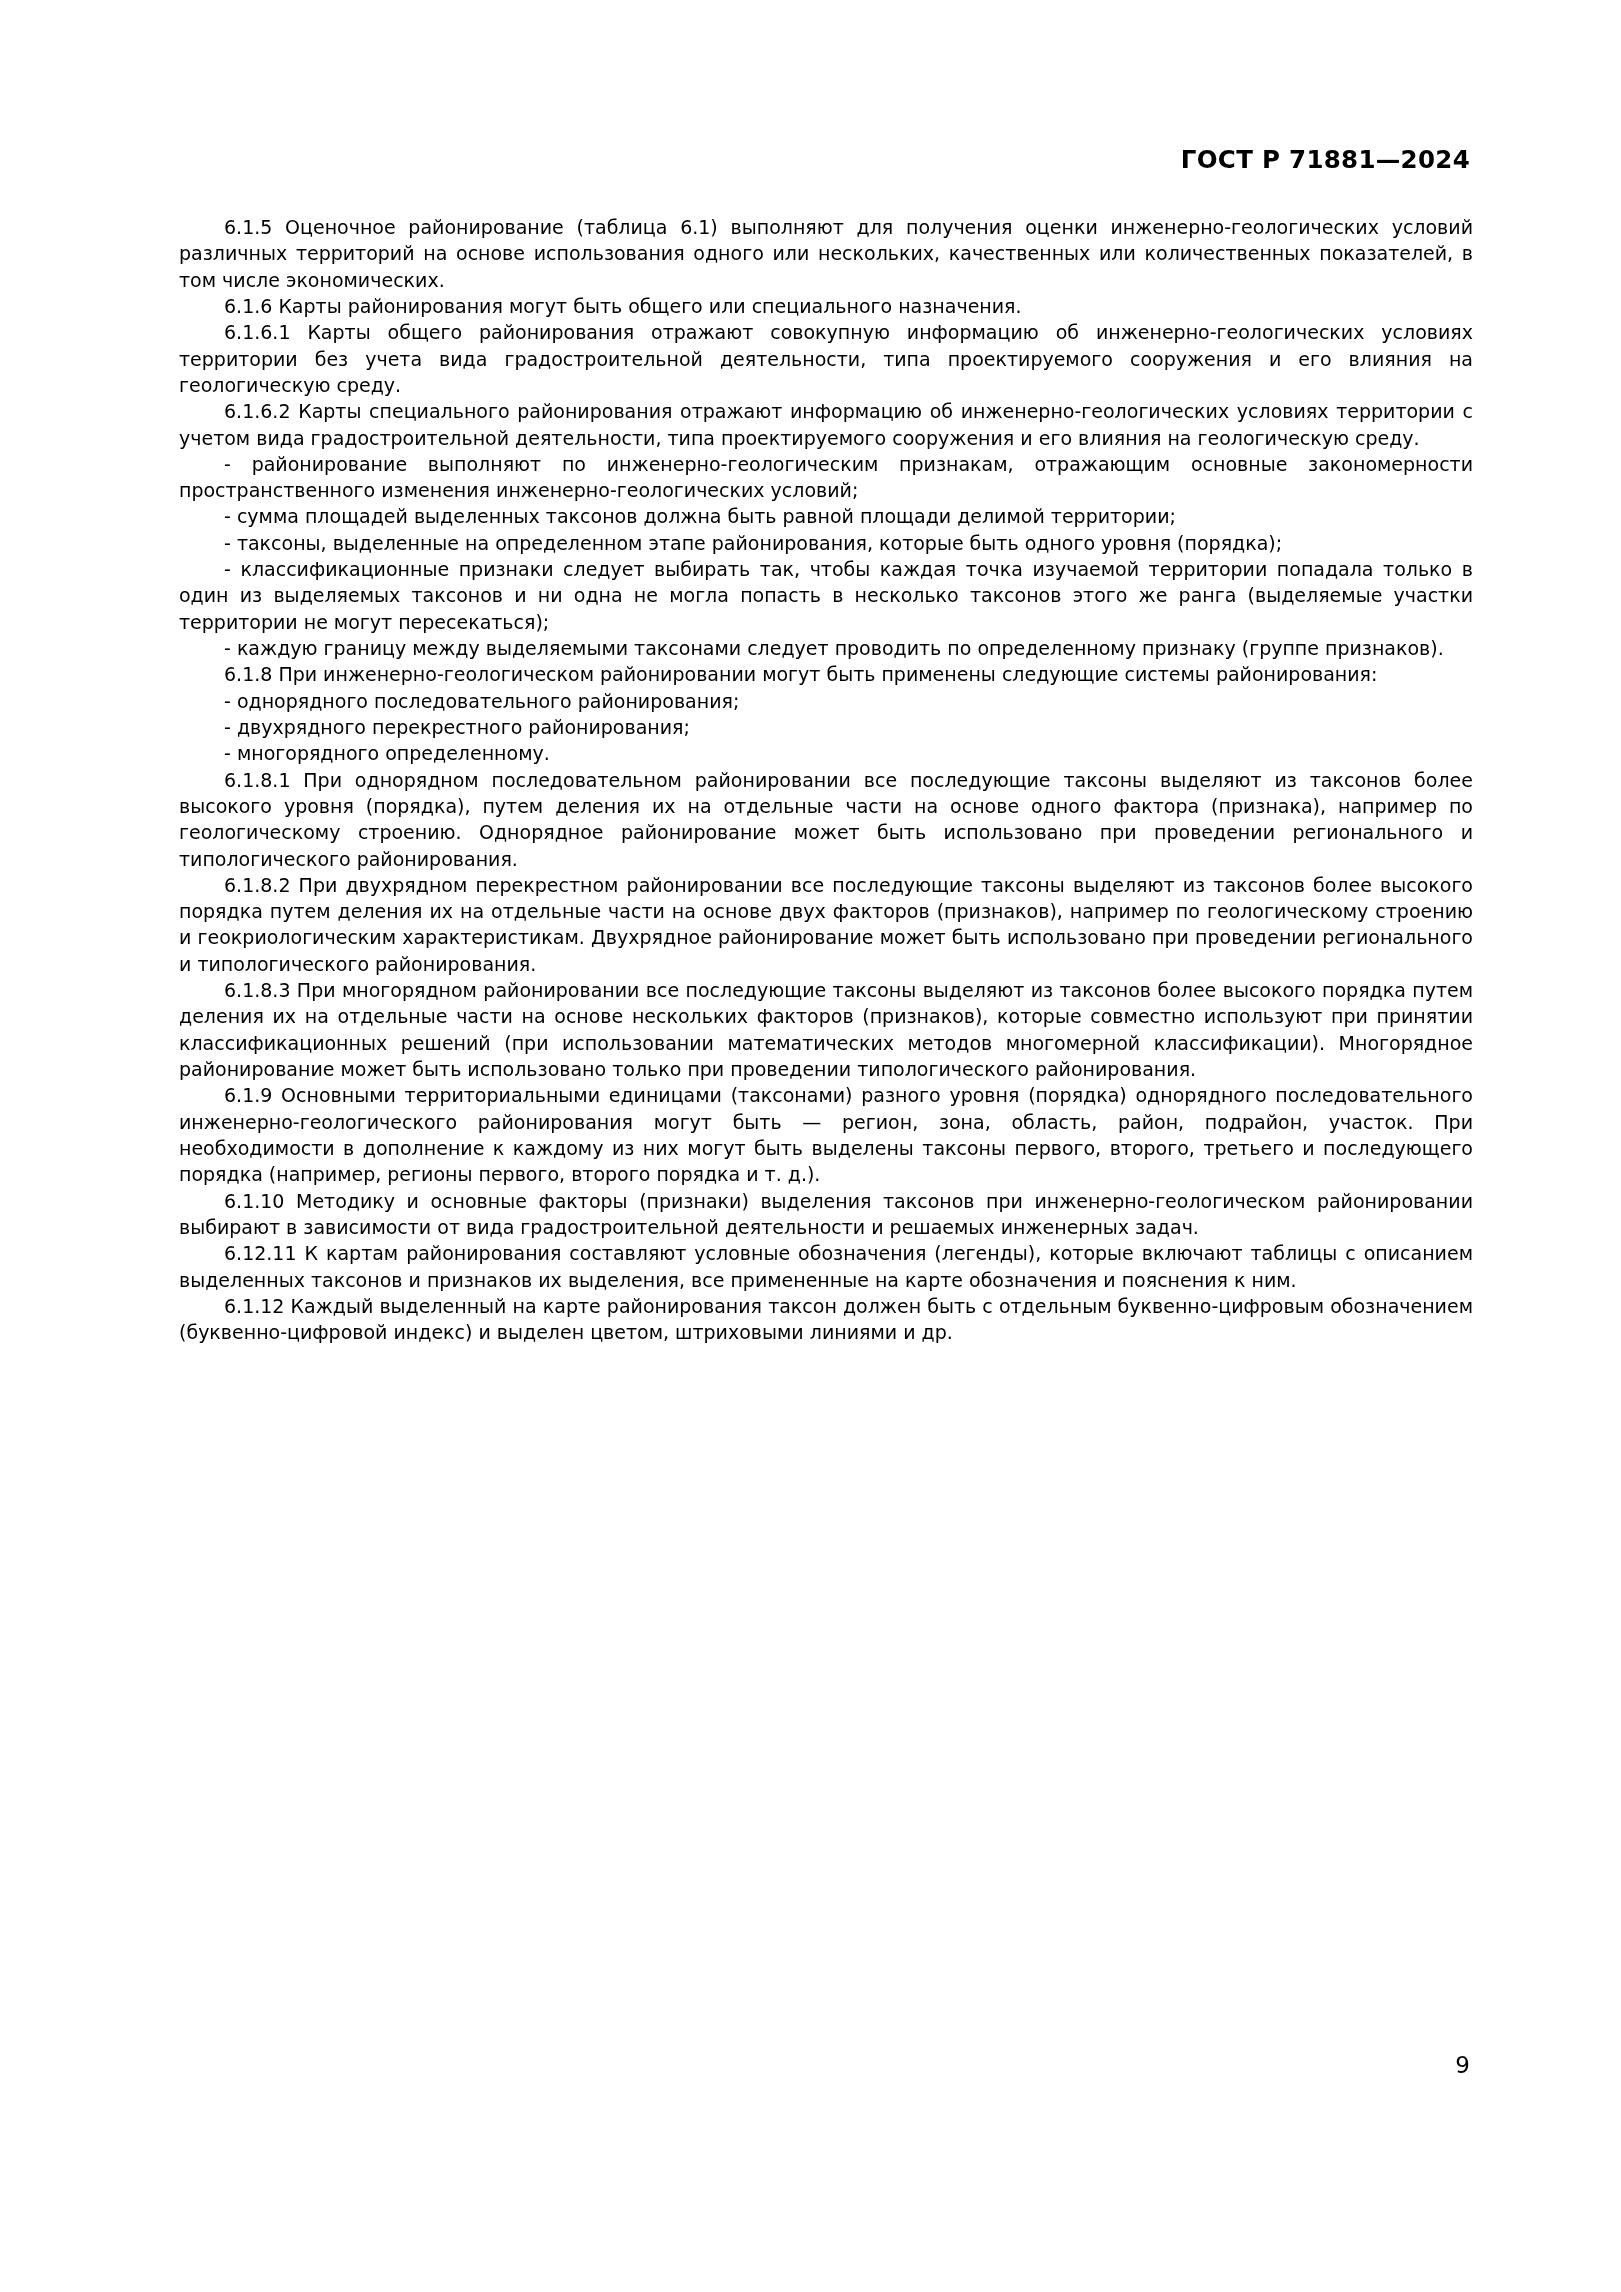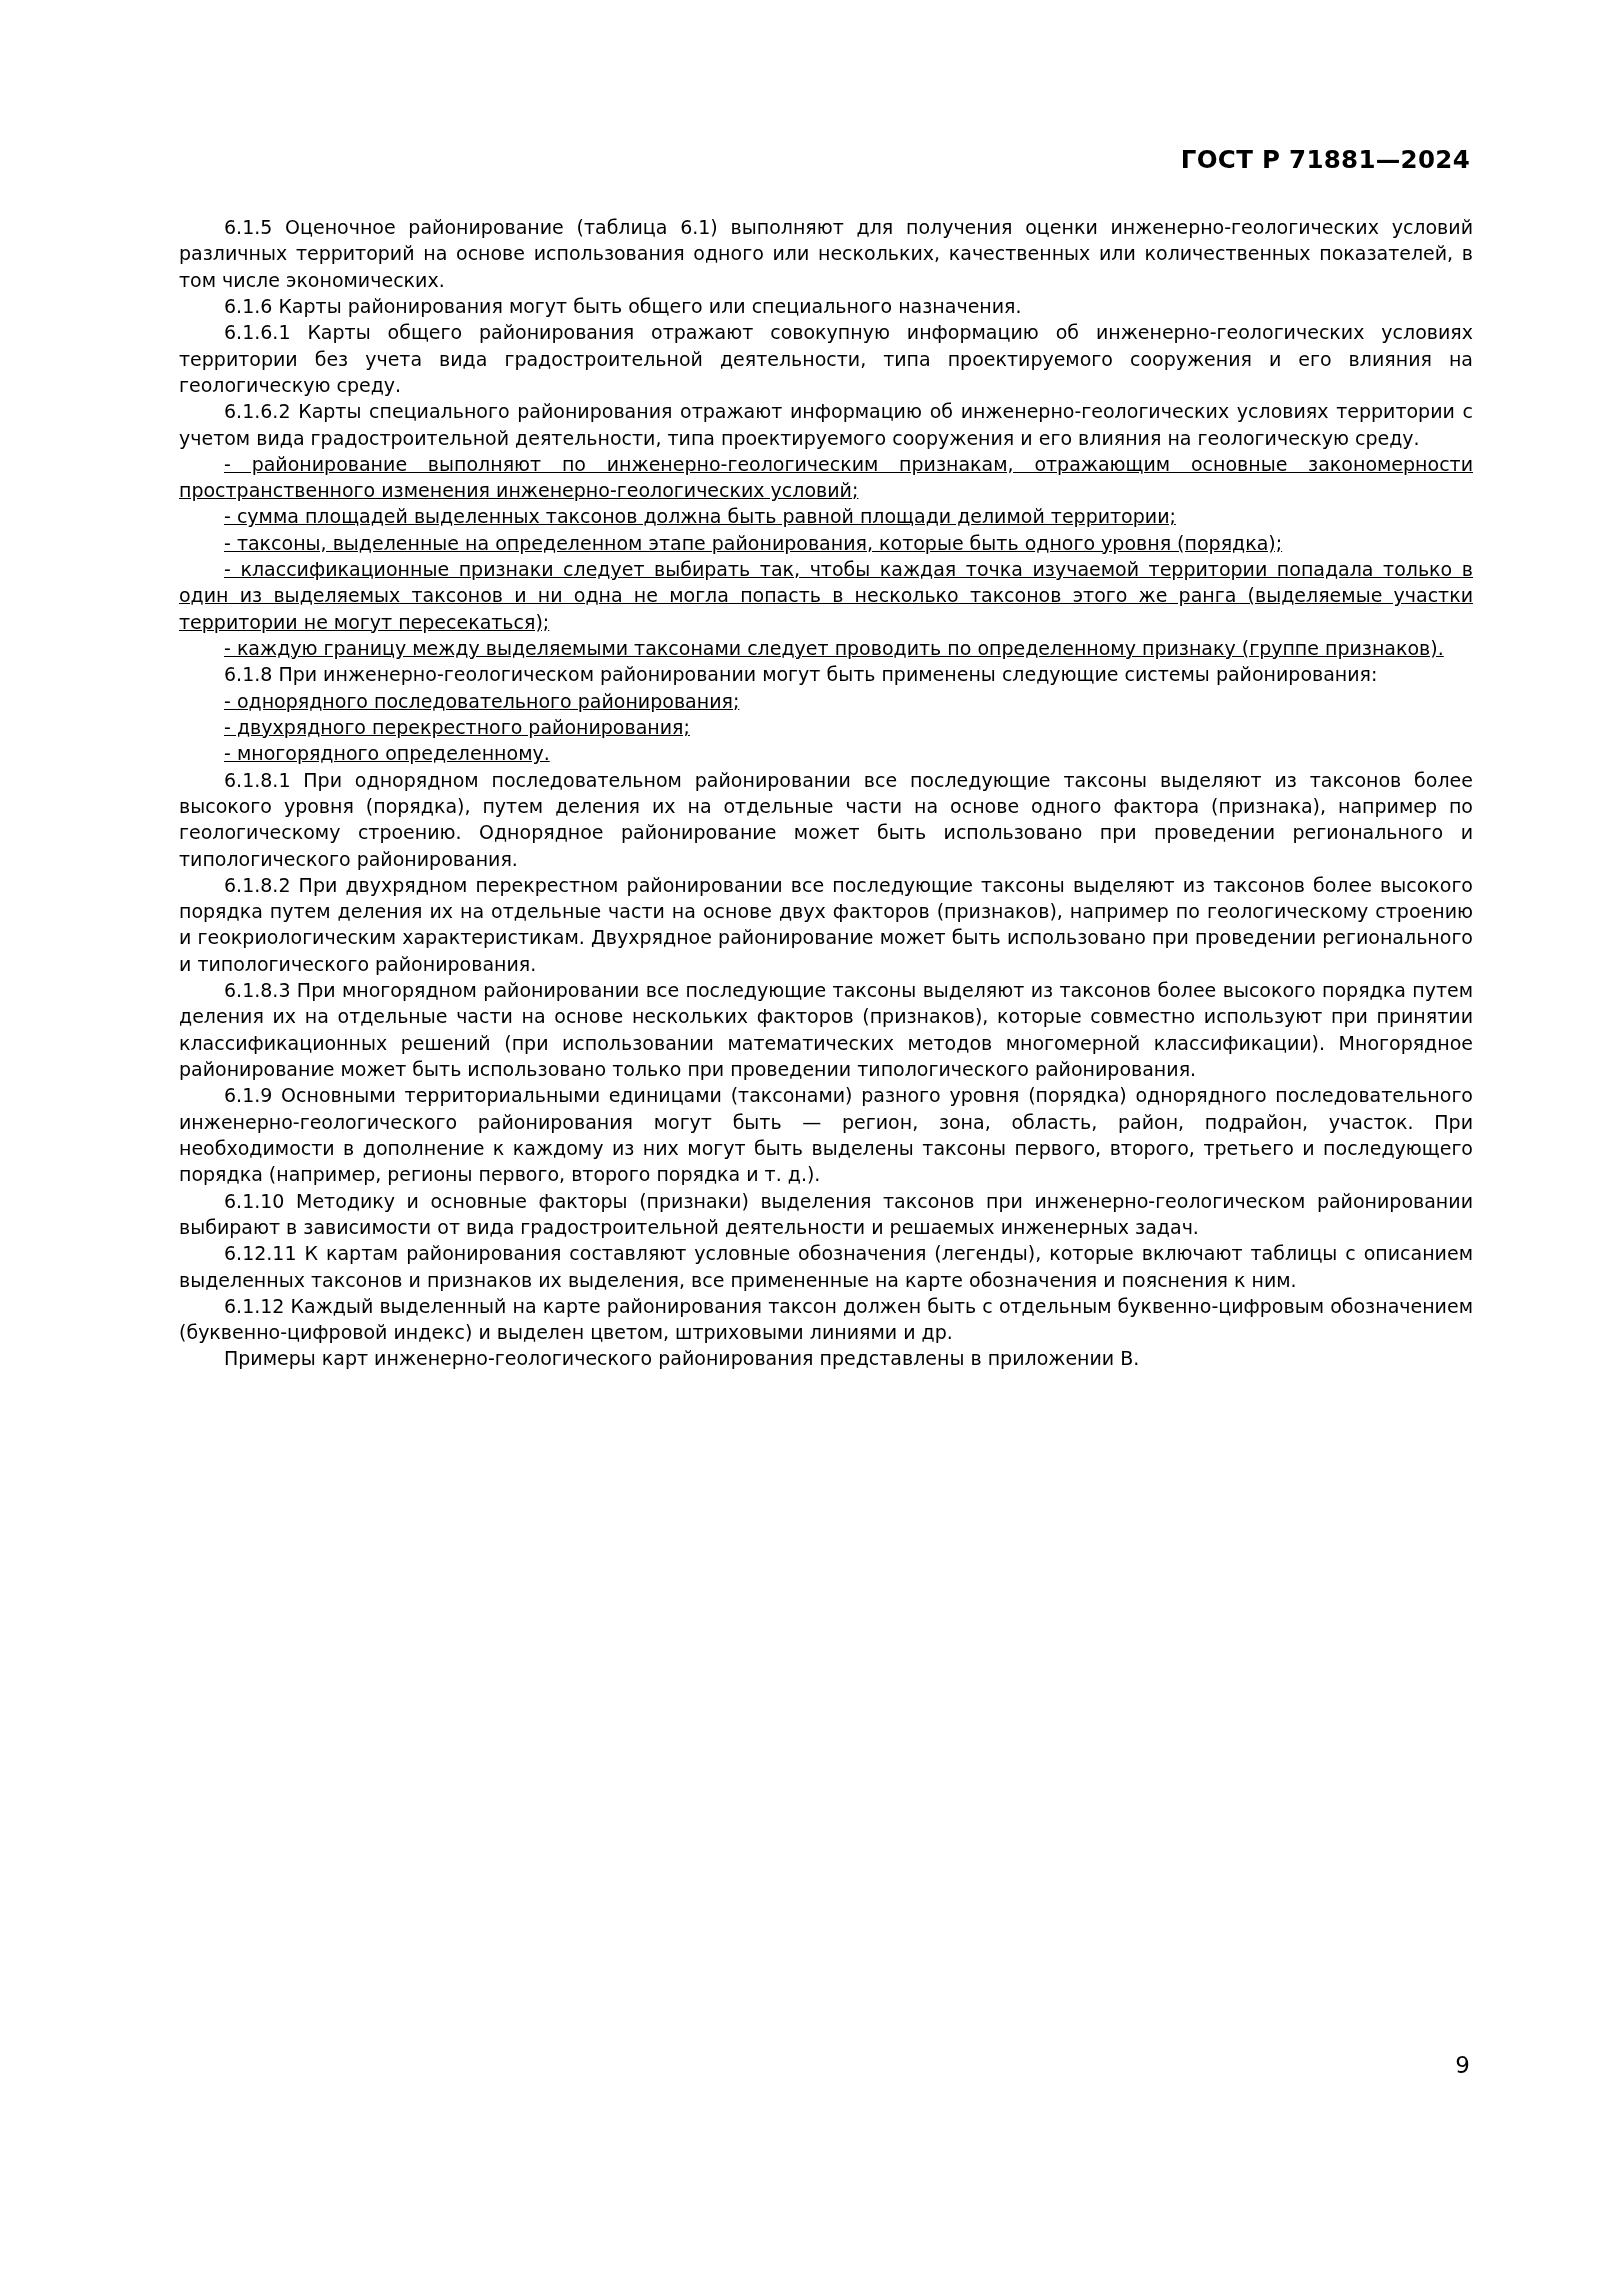--- a/index.html
+++ b/index.html
@@ -43,21 +43,20 @@
     line-height: 1.385;
     text-align: justify;
     text-justify: inter-word;
     hyphens: manual;
   }
   p.ind {
     text-indent: 45px;
   }
   p.dash {
     text-indent: 45px;
-    text-decoration: underline;
   }
   .footer-num {
     position: absolute;
     right: 165px;
     top: 2052px;
     font-size: 23px;
   }
 </style>
 </head>
 <body>
@@ -80,19 +79,18 @@
     <p class="dash">- однорядного последовательного районирования;</p>
     <p class="dash">- двухрядного перекрестного районирования;</p>
     <p class="dash">- многорядного определенному.</p>
     <p class="ind">6.1.8.1 При однорядном последовательном районировании все последующие таксоны выделяют из таксонов более высокого уровня (порядка), путем деления их на отдельные части на основе одного фактора (признака), например по геологическому строению. Однорядное районирование может быть использовано при проведении регионального и типологического районирования.</p>
     <p class="ind">6.1.8.2 При двухрядном перекрестном районировании все последующие таксоны выделяют из таксонов более высокого порядка путем деления их на отдельные части на основе двух факторов (признаков), например по геологическому строению и геокриологическим характеристикам. Двухрядное районирование может быть использовано при проведении регионального и типологического районирования.</p>
     <p class="ind">6.1.8.3 При многорядном районировании все последующие таксоны выделяют из таксонов более высокого порядка путем деления их на отдельные части на основе нескольких факторов (признаков), которые совместно используют при принятии классификационных решений (при использовании математических методов многомерной классификации). Многорядное районирование может быть использовано только при проведении типологического районирования.</p>
     <p class="ind">6.1.9 Основными территориальными единицами (таксонами) разного уровня (порядка) однорядного последовательного инженерно-геологического районирования могут быть — регион, зона, область, район, подрайон, участок. При необходимости в дополнение к каждому из них могут быть выделены таксоны первого, второго, третьего и последующего порядка (например, регионы первого, второго порядка и т. д.).</p>
     <p class="ind">6.1.10 Методику и основные факторы (признаки) выделения таксонов при инженерно-геологическом районировании выбирают в зависимости от вида градостроительной деятельности и решаемых инженерных задач.</p>
     <p class="ind">6.12.11 К картам районирования составляют условные обозначения (легенды), которые включают таблицы с описанием выделенных таксонов и признаков их выделения, все примененные на карте обозначения и пояснения к ним.</p>
     <p class="ind">6.1.12 Каждый выделенный на карте районирования таксон должен быть с отдельным буквенно-цифровым обозначением (буквенно-цифровой индекс) и выделен цветом, штриховыми линиями и др.</p>
-    <p class="ind">Примеры карт инженерно-геологического районирования представлены в приложении В.</p>
   </div>
 
   <div class="footer-num">9</div>
 
 </div>
 
 
 </body></html>

